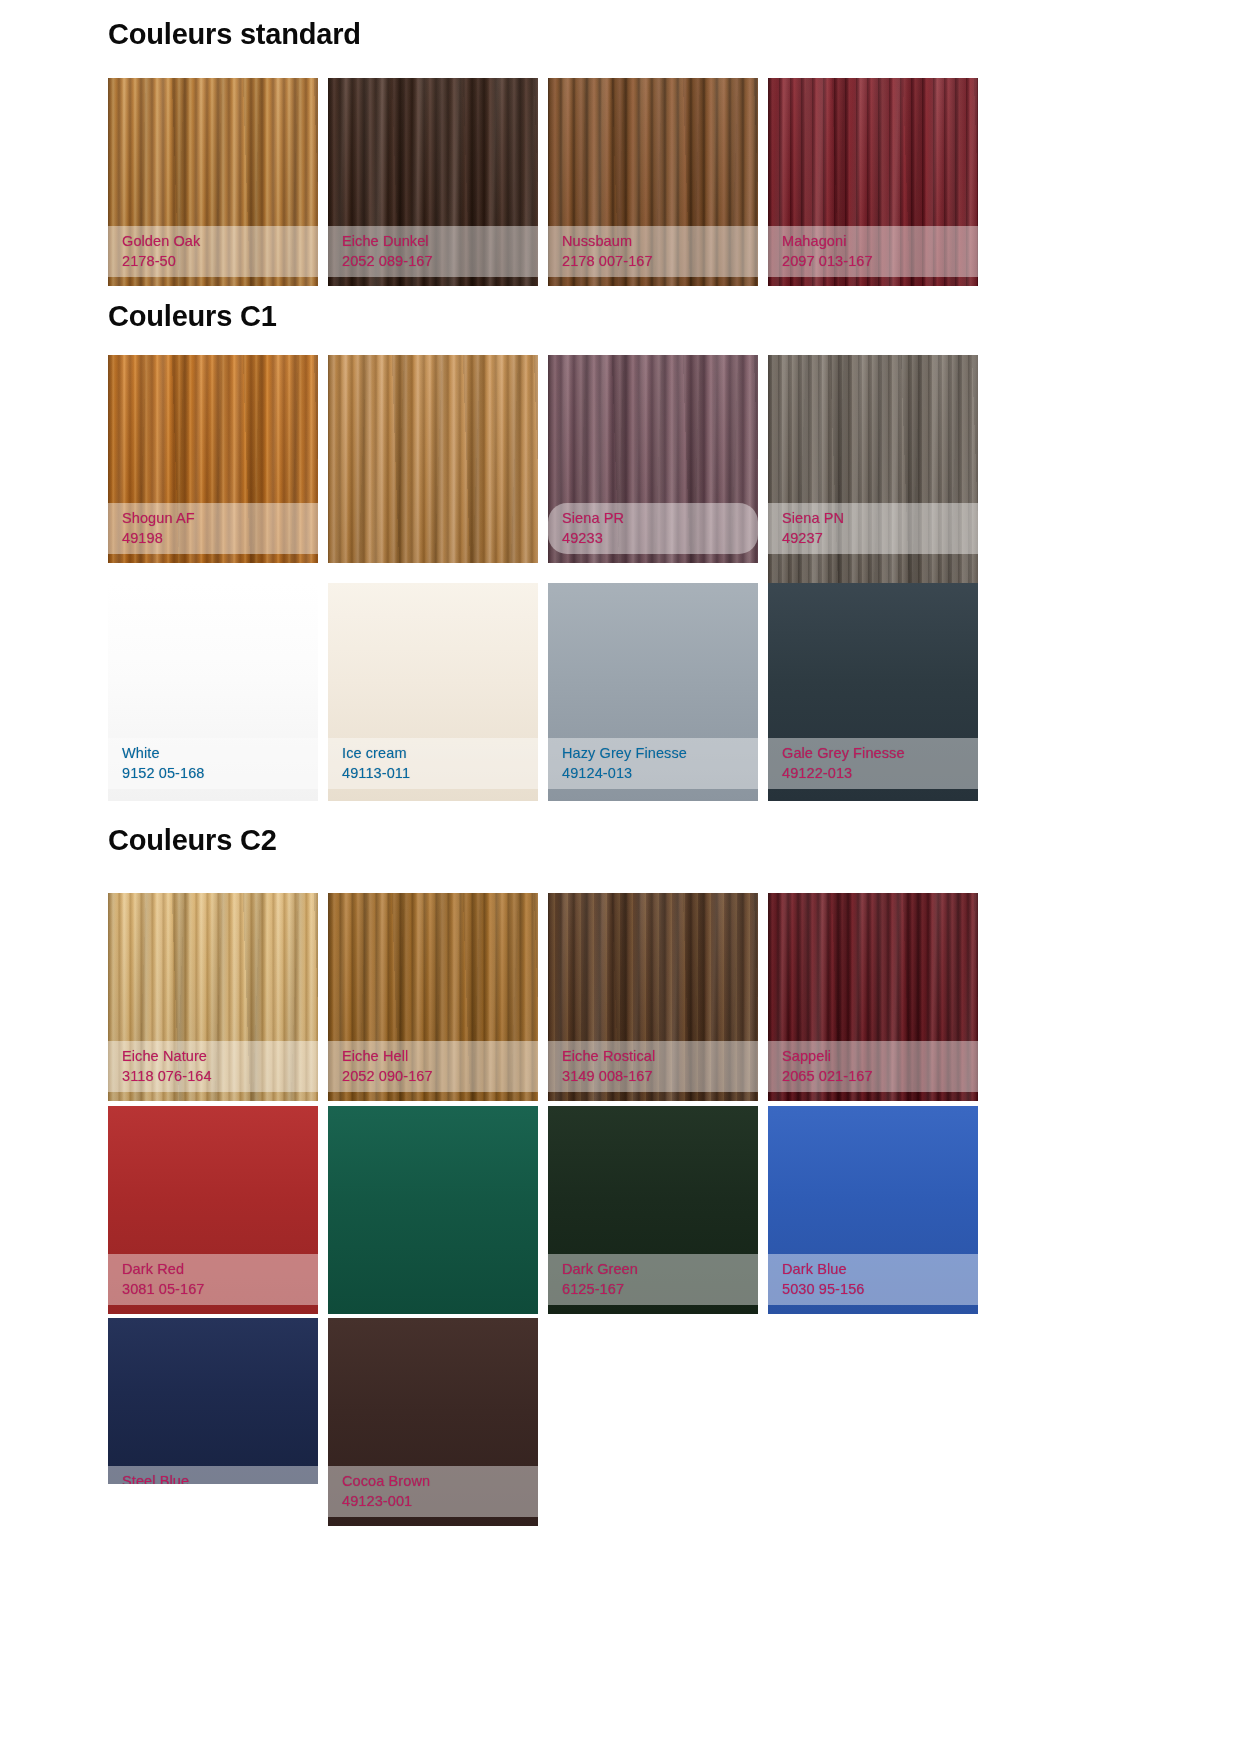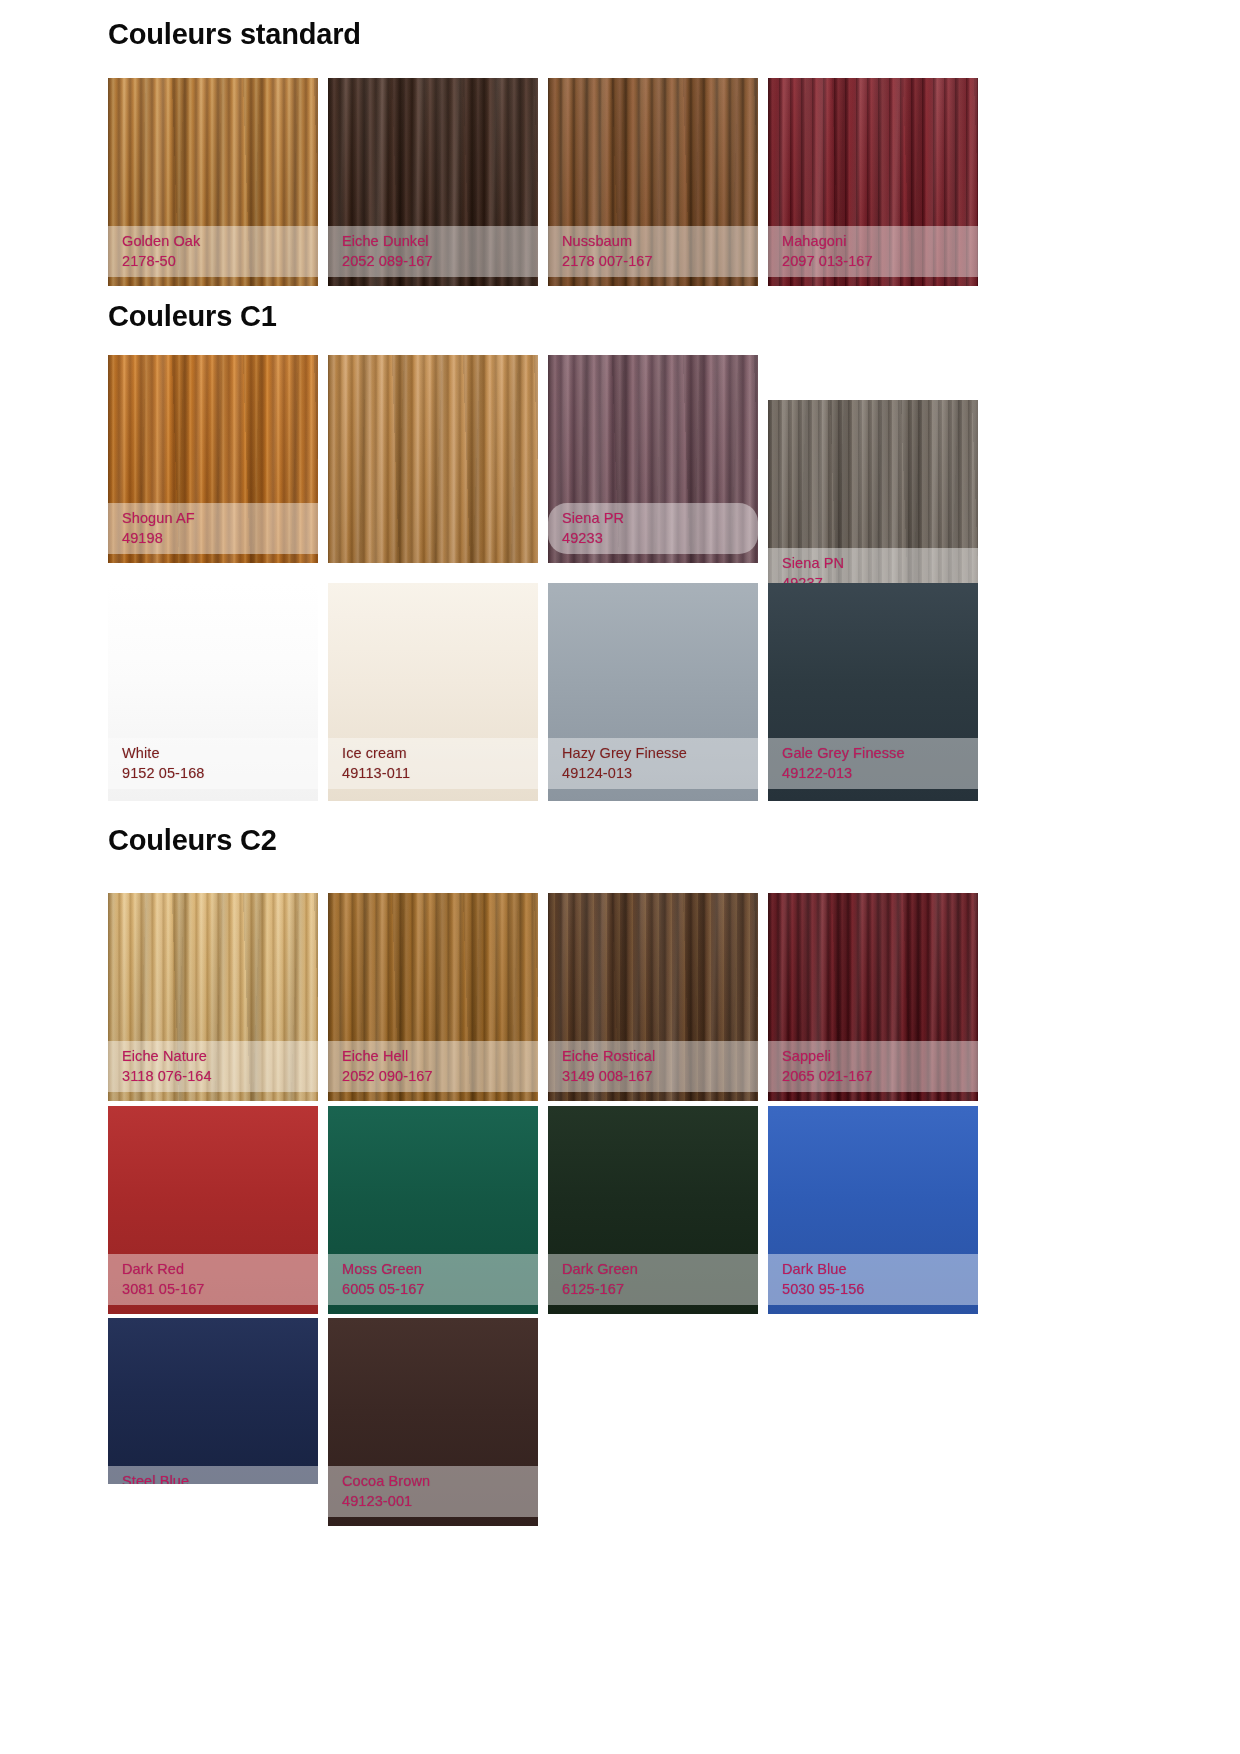--- a/index.html
+++ b/index.html
@@ -65,21 +65,21 @@
     text-shadow: 0 0 1px rgba(0,0,0,0.30);
     letter-spacing: 0.1px;
     white-space: nowrap;
   }
   .swatch .caption .cd { margin-top: 1px; }
 
   
   .swatch.light .caption { background: rgba(255,255,255,0.40); }
   .swatch.light .caption .nm,
   .swatch.light .caption .cd {
-    color: #7f1d1d;
+    color: #0369a1;
     text-shadow: 0 0 1px rgba(120,120,120,0.55);
   }
 </style>
 </head>
 <body>
 
 <div id="page">
     <div class="section-title" style="position: absolute; top: 18px;">Couleurs standard</div>
     <div class="grid-row" style="top: 78px; height: 208px; width: 880px;">
       <div class="swatch" style="left: 0px; top: 0px; height: 208px;">
@@ -123,21 +123,21 @@
       <div class="swatch" style="left: 220px; top: 0px; height: 208px;">
         <div class="texture" style="background: linear-gradient(rgba(255, 255, 255, 0.05), rgba(0, 0, 0, 0.1)), repeating-linear-gradient(88deg, rgba(0, 0, 0, 0.1) 0px, rgba(0, 0, 0, 0) 23px, rgba(255, 255, 255, 0.07) 47px, rgba(0, 0, 0, 0) 71px), repeating-linear-gradient(92deg, rgba(0, 0, 0, 0.16) 0px, rgba(0, 0, 0, 0) 9px, rgba(255, 255, 255, 0.1) 17px, rgba(0, 0, 0, 0) 26px, rgba(0, 0, 0, 0.13) 38px), repeating-linear-gradient(90deg, rgb(154, 103, 44) 0px, rgb(187, 132, 67) 2px, rgb(211, 161, 105) 6px, rgb(187, 132, 67) 8px, rgb(154, 103, 44) 12px);"></div>
       </div>
       <div class="swatch" style="left: 440px; top: 0px; height: 208px;">
         <div class="texture" style="background: linear-gradient(rgba(255, 255, 255, 0.05), rgba(0, 0, 0, 0.1)), repeating-linear-gradient(88deg, rgba(0, 0, 0, 0.1) 0px, rgba(0, 0, 0, 0) 23px, rgba(255, 255, 255, 0.07) 47px, rgba(0, 0, 0, 0) 71px), repeating-linear-gradient(92deg, rgba(0, 0, 0, 0.16) 0px, rgba(0, 0, 0, 0) 9px, rgba(255, 255, 255, 0.1) 17px, rgba(0, 0, 0, 0) 26px, rgba(0, 0, 0, 0.13) 38px), repeating-linear-gradient(90deg, rgb(88, 58, 69) 0px, rgb(116, 82, 92) 3px, rgb(140, 104, 114) 7px, rgb(116, 82, 92) 9px, rgb(88, 58, 69) 13px);"></div>
         <div class="caption" style="top: 148px; border-radius: 19px;">
           <span class="nm">Siena PR</span>
           <span class="cd">49233</span>
         </div>
       </div>
-      <div class="swatch" style="left: 660px; top: 0px; height: 260px; margin-top: 45px;">
+      <div class="swatch" style="left: 660px; top: 0px; height: 260px;">
         <div class="texture" style="background: linear-gradient(rgba(255, 255, 255, 0.05), rgba(0, 0, 0, 0.1)), repeating-linear-gradient(88deg, rgba(0, 0, 0, 0.1) 0px, rgba(0, 0, 0, 0) 23px, rgba(255, 255, 255, 0.07) 47px, rgba(0, 0, 0, 0) 71px), repeating-linear-gradient(92deg, rgba(0, 0, 0, 0.16) 0px, rgba(0, 0, 0, 0) 9px, rgba(255, 255, 255, 0.1) 17px, rgba(0, 0, 0, 0) 26px, rgba(0, 0, 0, 0.13) 38px), repeating-linear-gradient(90deg, rgb(82, 74, 66) 0px, rgb(107, 98, 89) 4px, rgb(131, 122, 112) 4px, rgb(107, 98, 89) 10px, rgb(82, 74, 66) 10px);"></div>
         <div class="caption" style="top: 148px;">
           <span class="nm">Siena PN</span>
           <span class="cd">49237</span>
         </div>
       </div>
     </div>
     <div class="grid-row" style="top: 583px; height: 218px; width: 880px;">
       <div class="swatch light" style="left: 0px; top: 0px; height: 218px;">
         <div class="texture" style="background: linear-gradient(rgb(255, 255, 255) 0%, rgb(251, 251, 251) 45%, rgb(242, 242, 242) 100%);"></div>
@@ -202,24 +202,20 @@
     <div class="grid-row" style="top: 1106px; height: 208px; width: 880px;">
       <div class="swatch" style="left: 0px; top: 0px; height: 208px;">
         <div class="texture" style="background: linear-gradient(rgb(184, 52, 52) 0%, rgb(168, 42, 42) 45%, rgb(150, 36, 36) 100%);"></div>
         <div class="caption" style="top: 148px;">
           <span class="nm">Dark Red</span>
           <span class="cd">3081 05-167</span>
         </div>
       </div>
       <div class="swatch" style="left: 220px; top: 0px; height: 208px;">
         <div class="texture" style="background: linear-gradient(rgb(26, 100, 80) 0%, rgb(20, 87, 68) 45%, rgb(15, 75, 58) 100%);"></div>
-        <div class="caption" style="top: 148px;">
-          <span class="nm">Moss Green</span>
-          <span class="cd">6005 05-167</span>
-        </div>
       </div>
       <div class="swatch" style="left: 440px; top: 0px; height: 208px;">
         <div class="texture" style="background: linear-gradient(rgb(35, 53, 38) 0%, rgb(27, 43, 30) 45%, rgb(20, 35, 22) 100%);"></div>
         <div class="caption" style="top: 148px;">
           <span class="nm">Dark Green</span>
           <span class="cd">6125-167</span>
         </div>
       </div>
       <div class="swatch" style="left: 660px; top: 0px; height: 208px;">
         <div class="texture" style="background: linear-gradient(rgb(58, 104, 194) 0%, rgb(47, 92, 181) 45%, rgb(42, 82, 163) 100%);"></div>

